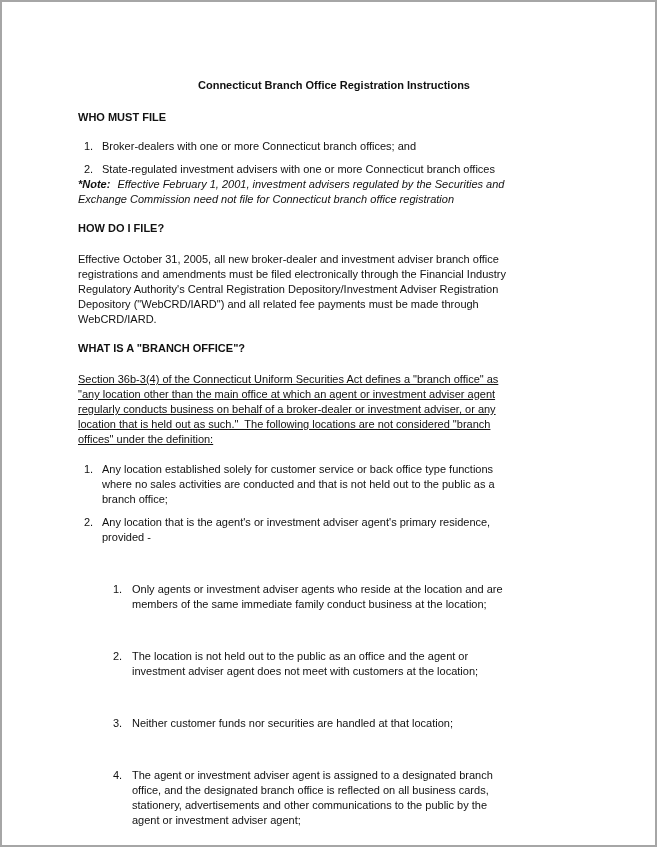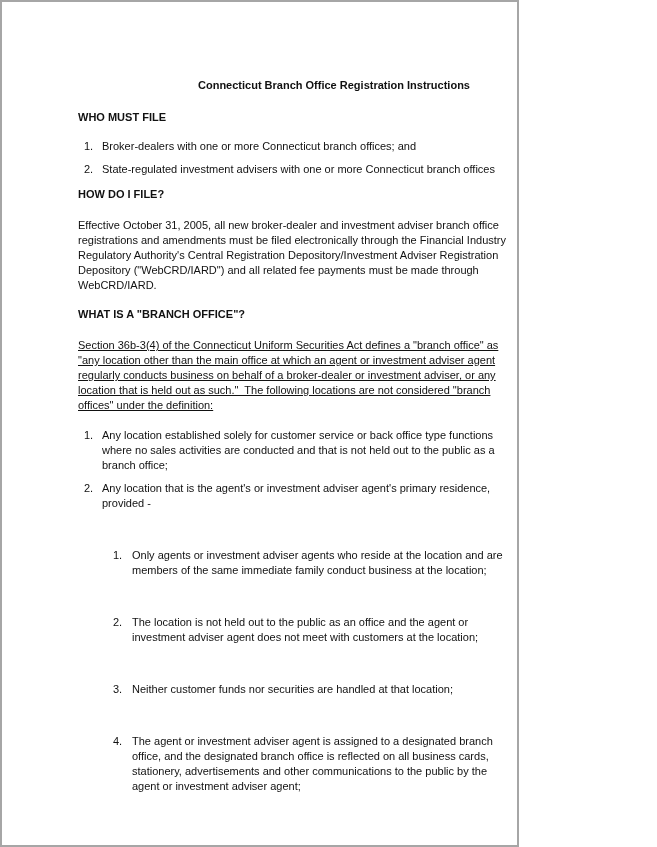--- a/index.html
+++ b/index.html
@@ -1,18 +1,18 @@
 <!DOCTYPE html>
 <html><head>
 <meta charset="utf-8">
 <style>
   html, body { margin: 0; padding: 0; background: #ffffff; }
   .page {
     position: relative;
-    width: 519px;
+    width: 657px;
     height: 847px;
     box-sizing: border-box;
     border: 2px solid #a6a6a6;
     background: #ffffff;
     font-family: "Liberation Sans", sans-serif;
     font-size: 11px;
     line-height: 15px;
     color: #111111;
     overflow: hidden;
   }
@@ -96,20 +96,22 @@
       <li class="li">
           <span class="num">1.</span>
           <span class="txt">Broker-dealers with one or more Connecticut branch offices; and</span>
         </li>
       <li class="li mb12">
           <span class="num">2.</span>
           <span class="txt">State-regulated investment advisers with one or more Connecticut branch offices</span>
         </li>
     </ol>
 
+    <p class="note"><span class="note-label">*Note:</span><span class="note-text">Effective February 1, 2001, investment advisers regulated by the Securities and
+Exchange Commission need not file for Connecticut branch office registration</span></p>
 
     <div class="hd">HOW DO I FILE?</div>
 
     <p class="para">Effective October 31, 2005, all new broker-dealer and investment adviser branch office
 registrations and amendments must be filed electronically through the Financial Industry
 Regulatory Authority's Central Registration Depository/Investment Adviser Registration
 Depository ("WebCRD/IARD") and all related fee payments must be made through
 WebCRD/IARD.</p>
 
     <div class="hd mb15">WHAT IS A "BRANCH OFFICE"?</div>

